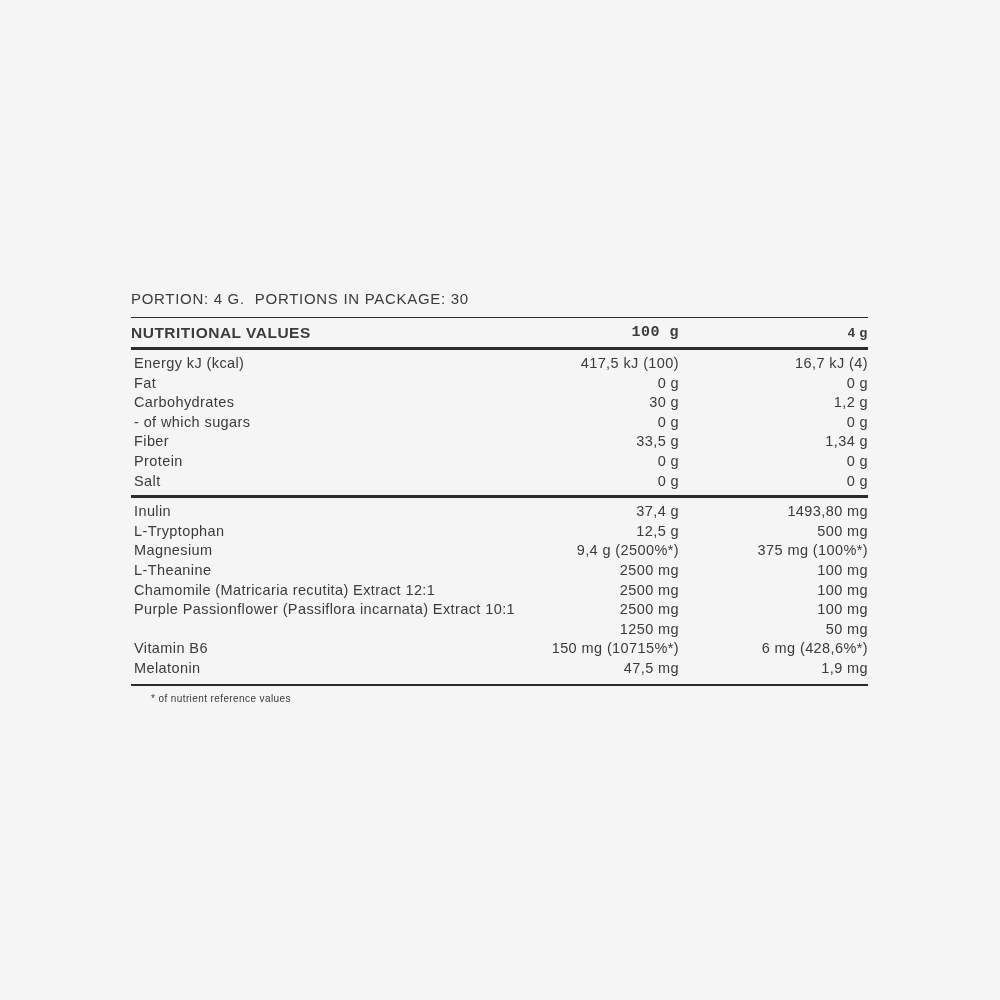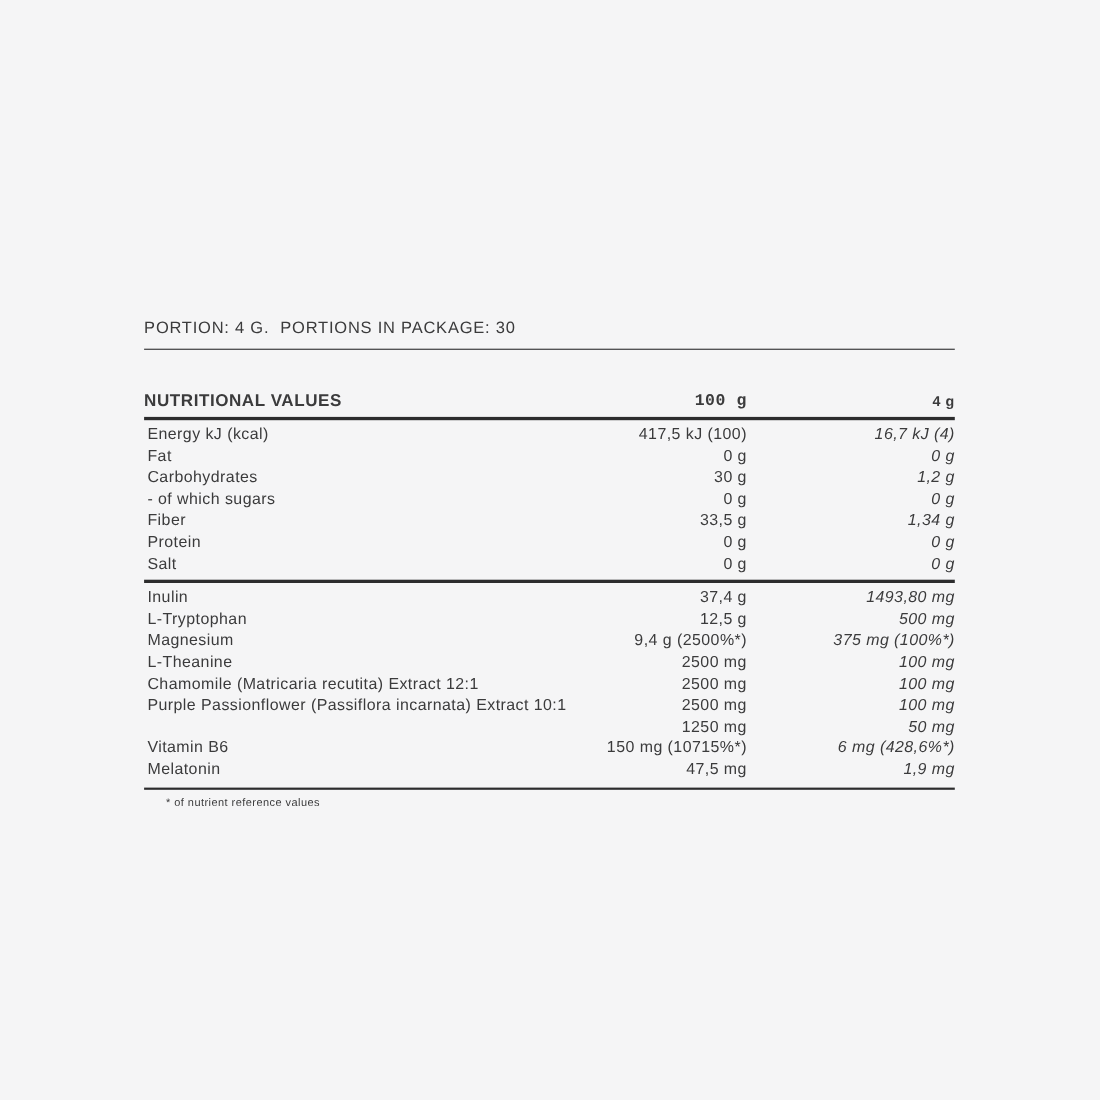--- a/index.html
+++ b/index.html
@@ -18,35 +18,35 @@
   }
   .portion-line .gap { display: inline-block; width: 10px; }
 
   .rule { width: 100%; background: #2c2c2d; }
   .rule.thin   { height: 1px; margin-top: 9px; }
   .rule.thick  { height: 3px; }
   .rule.medium { height: 2px; }
 
   .header-row {
     position: relative; height: 29px; line-height: 29px;
-    font-size: 15.5px; font-weight: 700; letter-spacing: 0.5px; white-space: nowrap; margin-top: 32px;
+    font-size: 15.5px; font-weight: 700; letter-spacing: 0.5px; white-space: nowrap;
   }
   .header-row .title { position: absolute; left: 0; }
   .header-row .col1  { position: absolute; right: 189px; font-size: 15px; font-weight: 600; font-family: Liberation Mono, monospace; }
   .header-row .col2  { position: absolute; right: 0;    font-size: 13px; font-weight: 600; }
 
   .rows-block  { padding: 4px 0 4px; }
   .rows-block.second { padding: 4px 0 5px; }
   .row {
     position: relative; height: 19.6px; line-height: 19.6px;
     font-size: 14.5px; letter-spacing: 0.4px; white-space: nowrap;
   }
   .row .label { position: absolute; left: 3px; }
   .row .col1  { position: absolute; right: 189px; }
-  .row .col2  { position: absolute; right: 0; font-style: italic; }
+  .row .col2  { position: absolute; right: 0; }
 
   .footnote {
     padding-top: 7px; font-size: 10px; letter-spacing: 0.4px; color: #3b3b3c; margin-left: 20px;
   }
 </style>
 </head>
 <body>
 
 <div class="page">
   <div class="label-panel">

